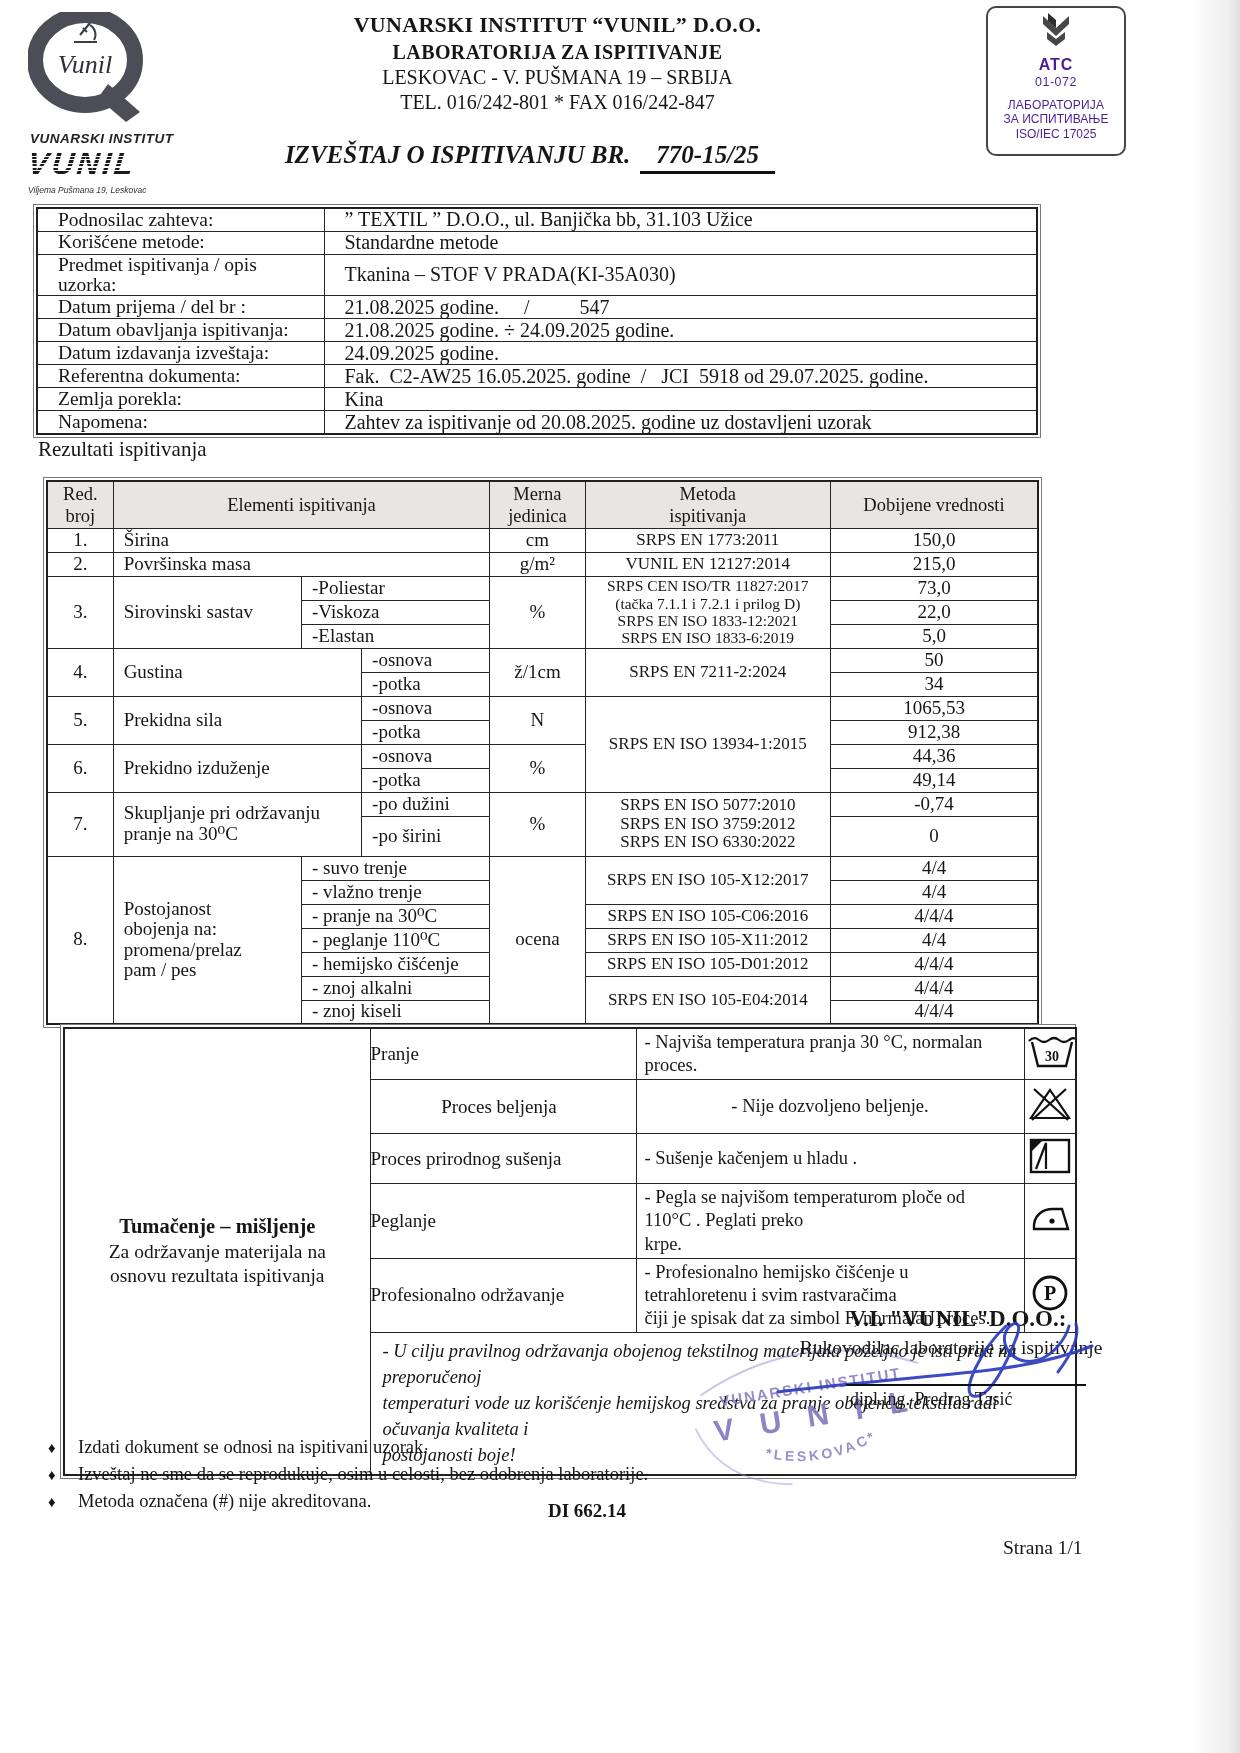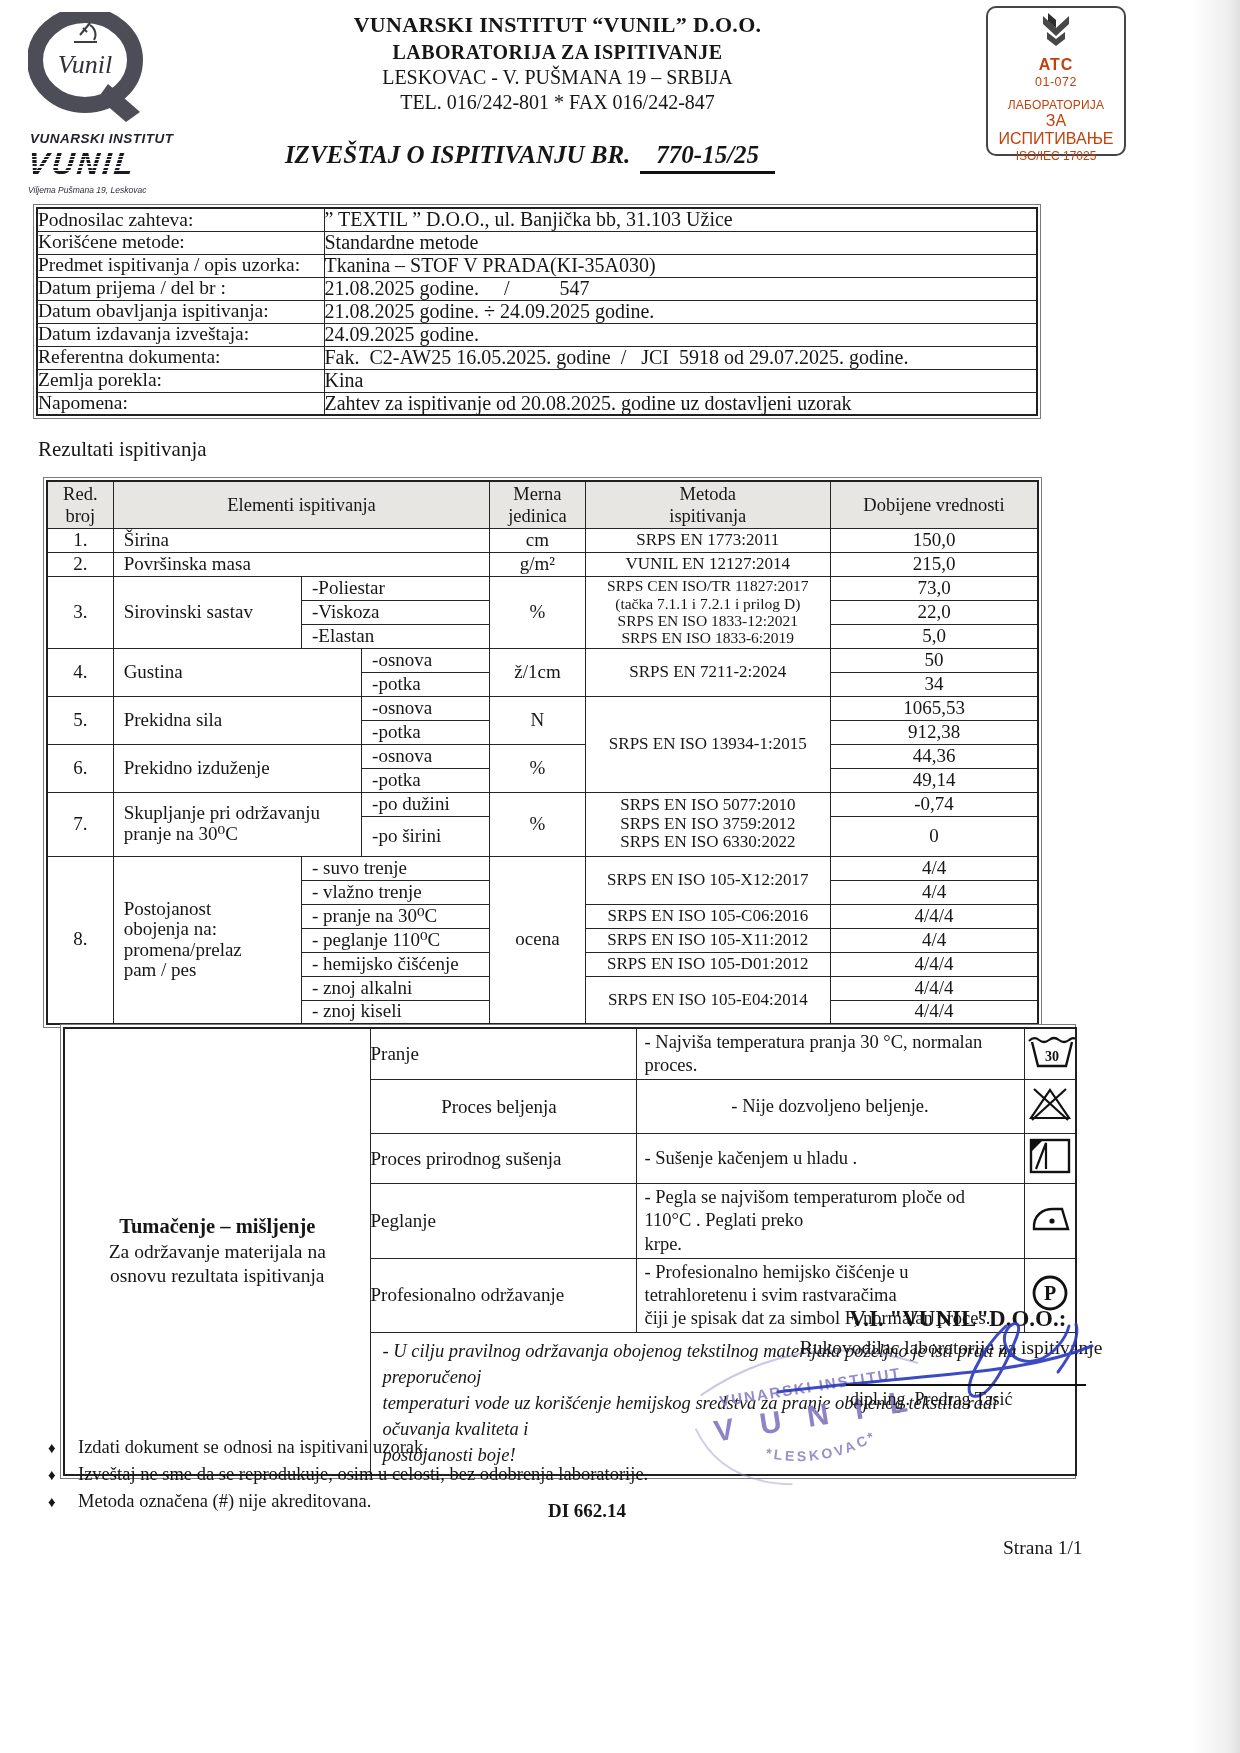--- a/index.html
+++ b/index.html
@@ -24,38 +24,38 @@
 
   .head-center { left:225px; top:12px; width:665px; text-align:center; }
   .org { font-size:22px; font-weight:bold; letter-spacing:.3px; }
   .lab { font-size:20px; font-weight:bold; margin-top:3px; letter-spacing:.4px; }
   .addr,.tel { font-size:20px; margin-top:2px; }
 
   .report-line { left:190px; top:141px; width:680px; text-align:center; font-style:italic; font-weight:bold; font-size:25px; }
   .rn { border-bottom:3px solid #111; padding:0 16px 2px; margin-left:10px; display:inline-block; }
 
   .atc-box { left:986px; top:6px; width:140px; height:150px; border:2px solid #454545; border-radius:10px;
-             text-align:center; font-family:"Liberation Sans",sans-serif; padding-top:5px; background:#fff; color:#c2410c;}
+             text-align:center; font-family:"Liberation Sans",sans-serif; padding-top:5px; background:#fff; color:#4c1d95;}
   .atc-name { font-size:16px; font-weight:bold; letter-spacing:1px; margin-top:1px; }
   .atc-code { font-size:12.5px; margin-top:1px; letter-spacing:.5px; }
   .atc-l1 { font-size:12px; margin-top:9px; letter-spacing:.2px; }
-  .atc-l2 { font-size:16px; }
+  .atc-l2 { font-size:12px; }
   .atc-iso { font-size:12px; margin-top:1px; }
 
   
   .twrap { border:1.6px solid #7a7a7a; padding:2px; background:#fff; }
   table { border-collapse:collapse; table-layout:fixed; width:100%; }
   td { border:1.5px solid #262626; vertical-align:middle; }
   .ml { white-space:pre-line; }
   .ctr { text-align:center; }
 
   
   .info-wrap { left:33px; top:204px; width:1008px; }
   .info-table { border:2.5px solid #202020; }
-  .info-table td { height:23px; padding:0 0; font-size:19.5px; line-height:1.05; }
+  .info-table td { height:23px; padding:0 20px; font-size:19.5px; line-height:1.05; }
   td.lbl { }
   td.val { font-size:20px; white-space:pre-wrap; }
 
   .section-title { left:38px; top:437px; font-size:21px; }
 
   
   .rt-wrap { left:43px; top:477px; width:999px; }
   .rt { border:2.5px solid #202020; }
   .rt td { font-size:19px; padding:0 6px; height:24px; line-height:1.08; }
   .rt .hd { background:#e7e6e2; text-align:center; font-size:18.5px; height:47px; line-height:1.2; }

